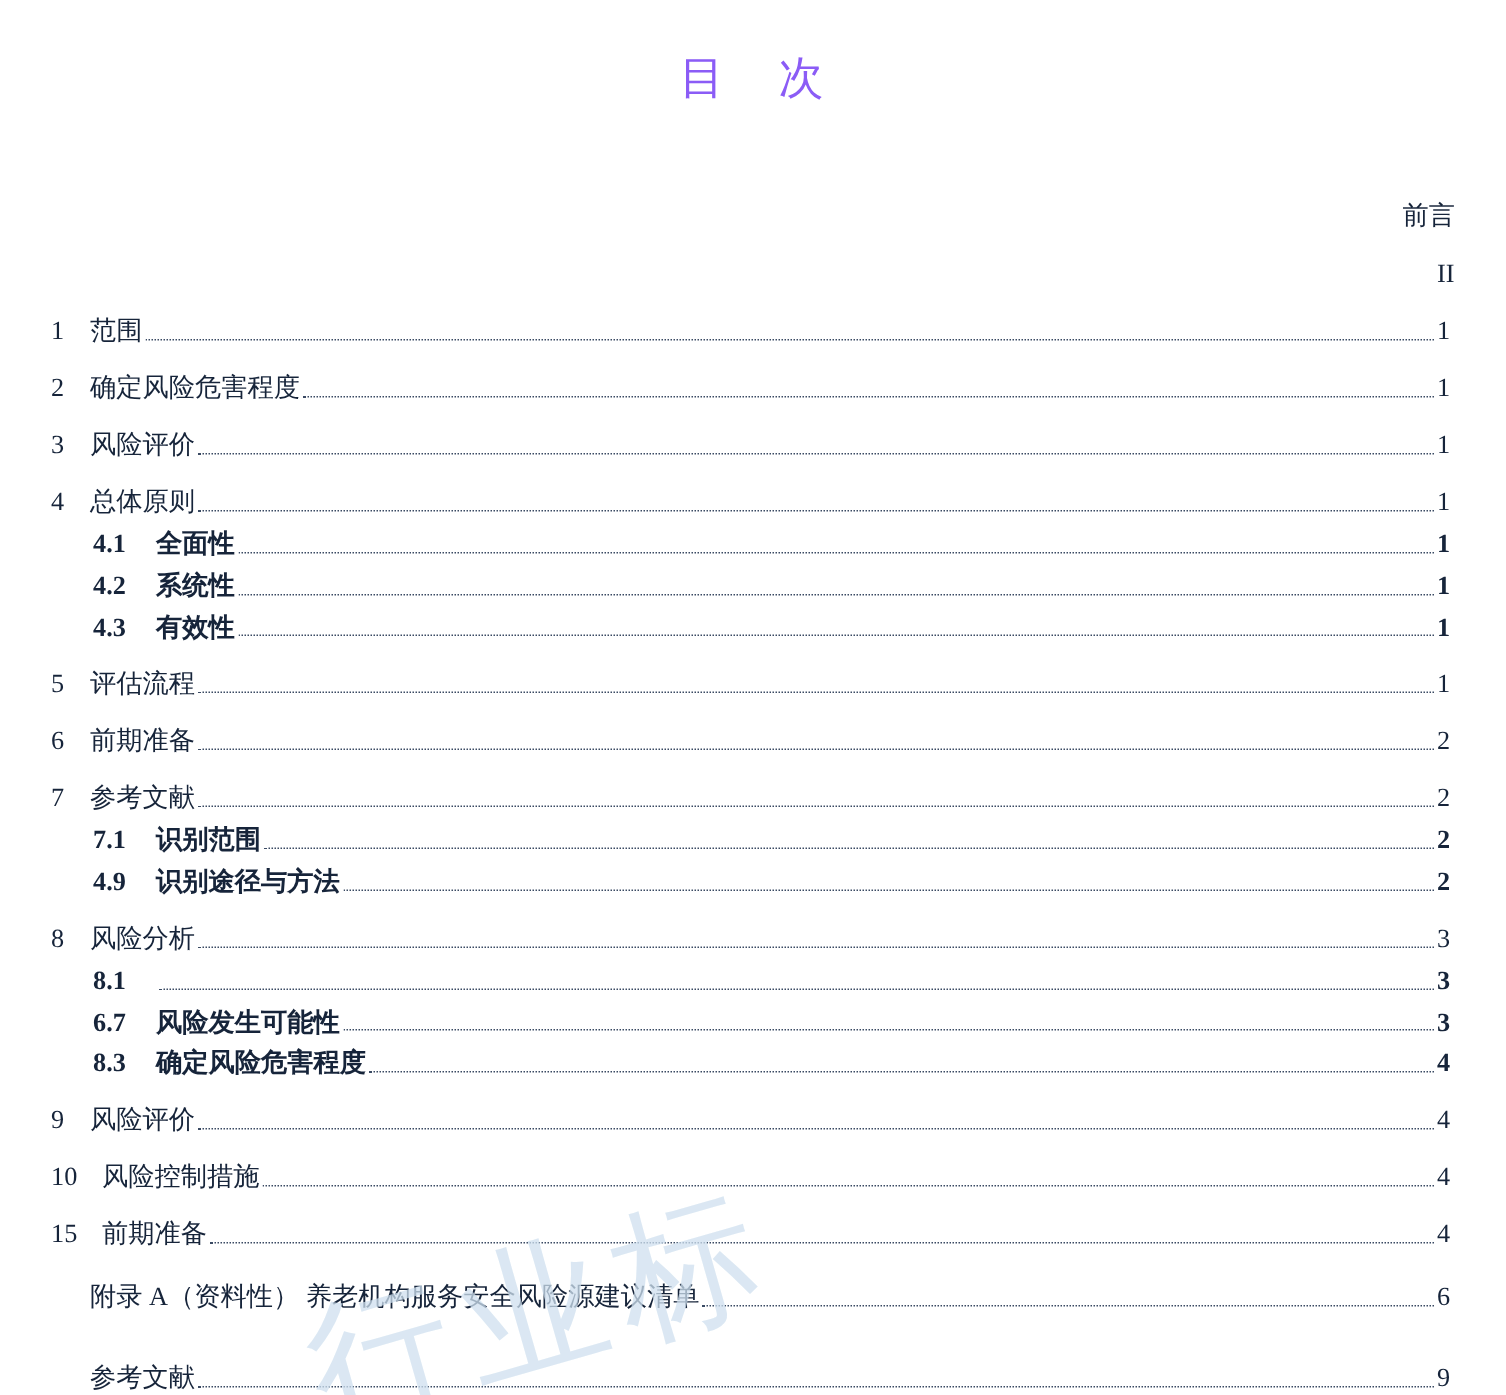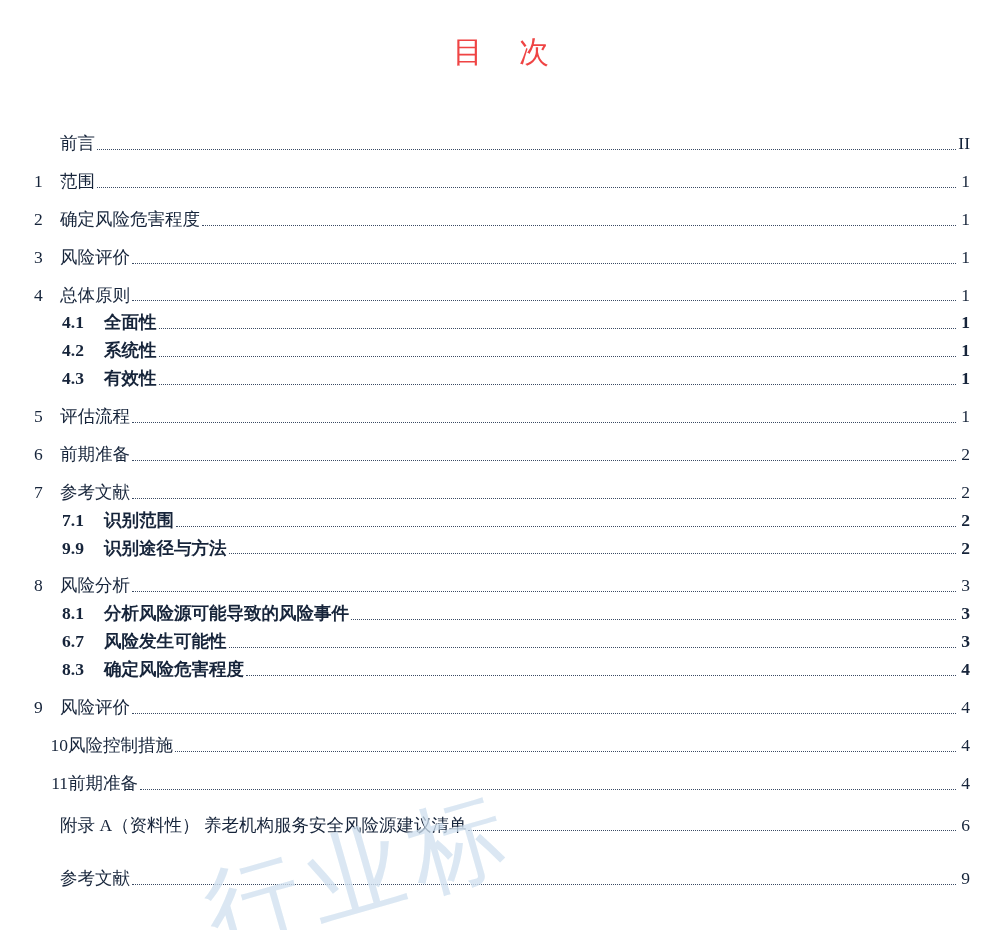--- a/index.html
+++ b/index.html
@@ -22,21 +22,21 @@
     box-sizing: border-box;
     padding: 0 34px;
   }
   .toc-title {
     text-align: center;
     font-size: 30px;
     letter-spacing: 2px;
     font-weight: 400;
     margin: 18px 0 0 0;
     padding-top: 14px;
-    color: #ef4444;
+    color: #8b5cf6;
     font-family: "Liberation Serif", "DejaVu Serif", serif;
   }
   .toc-title .gap {
     display: inline-block;
     width: 34px;
   }
   .toc-list {
     margin-top: 60px;
   }
   .toc-row {
@@ -66,31 +66,30 @@
     content: "";
     display: block;
     position: absolute;
     left: 0;
     right: 0;
     bottom: 5px;
     border-bottom: 1.5px dotted #3a4a63;
   }
   .toc-row .page-no {
     flex: 0 0 auto;
-    text-align: right;
     min-width: 12px;
   }
 
   
   .lvl1 { margin-top: 16px; }
   .lvl1 .num { width: 26px; }
-  .lvl1 .num.wide { width: 34px; text-align: right; }
+  .lvl1 .num.wide { width: 34px; }
   .lvl2 { margin-top: 6px; padding-left: 28px; font-weight: bold; }
   .lvl2 .num { width: 42px; }
-  .front { margin-top: 0; }
+  .front { margin-top: 0; flex-direction: column; }
   .annex { margin-top: 20px; }
   .ref { margin-top: 32px; }
 
   .watermark {
     position: absolute;
     left: 190px;
     top: 838px;
     font-size: 96px;
     color: #cfe0ef;
     opacity: 0.75;
@@ -178,34 +177,33 @@
         <span class="dots"></span>
         <span class="page-no">2</span>
       </div>
       <div class="toc-row lvl2">
         <span class="num">7.1</span>
         <span class="label">识别范围</span>
         <span class="dots"></span>
         <span class="page-no">2</span>
       </div>
       <div class="toc-row lvl2">
-        <span class="num">9.9</span>
+        <span class="num">4.9</span>
         <span class="label">识别途径与方法</span>
         <span class="dots"></span>
         <span class="page-no">2</span>
       </div>
       <div class="toc-row lvl1">
         <span class="num">8</span>
         <span class="label">风险分析</span>
         <span class="dots"></span>
         <span class="page-no">3</span>
       </div>
       <div class="toc-row lvl2">
         <span class="num">8.1</span>
-        <span class="label">分析风险源可能导致的风险事件</span>
         <span class="dots"></span>
         <span class="page-no">3</span>
       </div>
       <div class="toc-row lvl2">
         <span class="num">6.7</span>
         <span class="label">风险发生可能性</span>
         <span class="dots"></span>
         <span class="page-no">3</span>
       </div>
       <div class="toc-row lvl2">
@@ -220,21 +218,21 @@
         <span class="dots"></span>
         <span class="page-no">4</span>
       </div>
       <div class="toc-row lvl1">
         <span class="num wide">10</span>
         <span class="label">风险控制措施</span>
         <span class="dots"></span>
         <span class="page-no">4</span>
       </div>
       <div class="toc-row lvl1">
-        <span class="num wide">11</span>
+        <span class="num wide">15</span>
         <span class="label">前期准备</span>
         <span class="dots"></span>
         <span class="page-no">4</span>
       </div>
       <div class="toc-row lvl1 annex">
         <span class="num"></span>
         <span class="label">附录 A（资料性）   养老机构服务安全风险源建议清单</span>
         <span class="dots"></span>
         <span class="page-no">6</span>
       </div>

